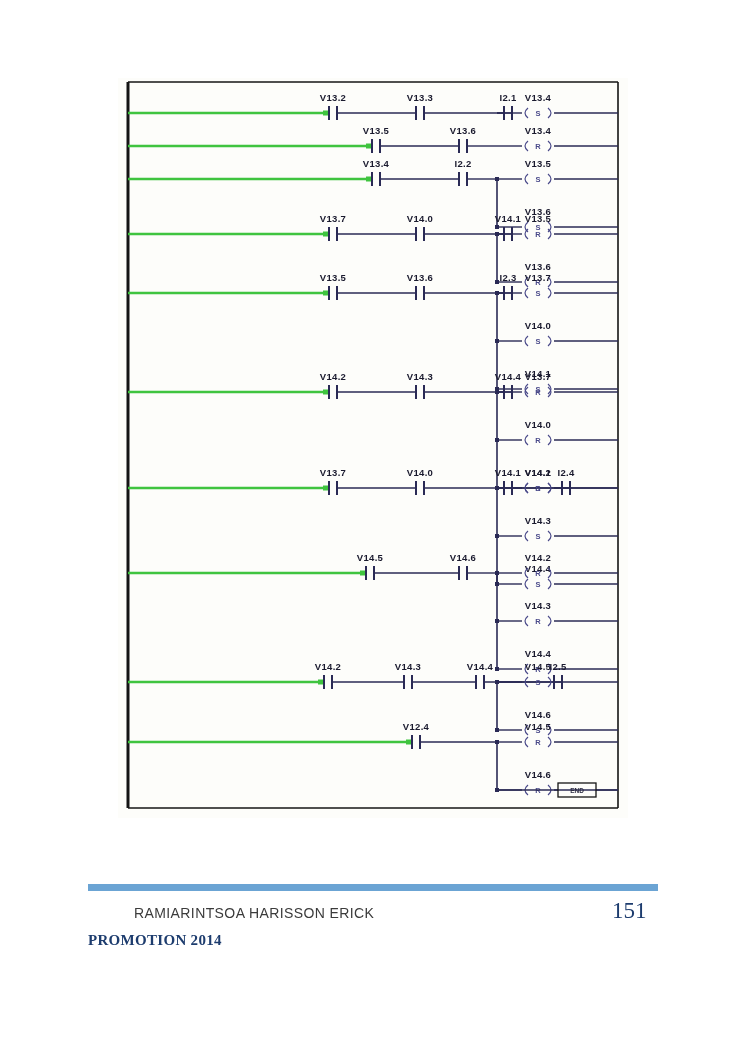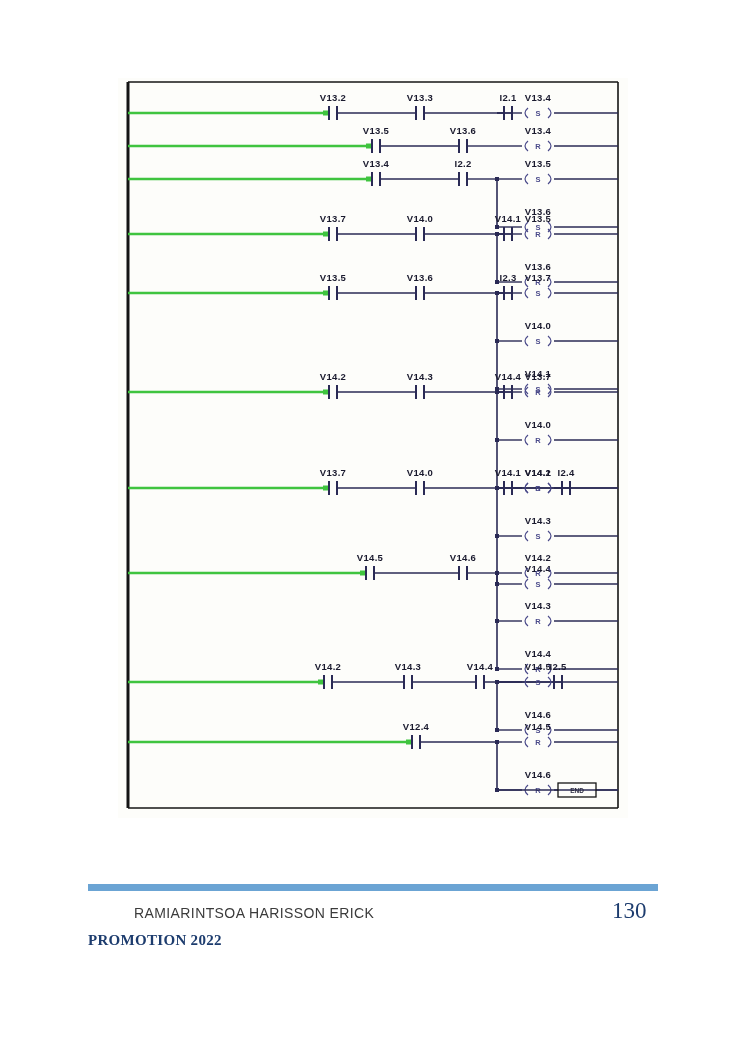--- a/index.html
+++ b/index.html
@@ -417,16 +417,16 @@
           <line x1="379" y1="712" x2="440" y2="712" stroke="#2a2a55" stroke-width="1.4"></line>
           <line x1="478" y1="712" x2="500" y2="712" stroke="#2a2a55" stroke-width="1.4"></line>
           <rect x="440" y="705" width="38" height="14" fill="none" stroke="#141414" stroke-width="1.3"></rect>
           <text x="459" y="714.5" text-anchor="middle" class="end-lbl">END</text>
         </g>
     </svg>
   </div>
 
   <div id="footer-rule"></div>
   <div id="footer-name">RAMIARINTSOA HARISSON ERICK</div>
-  <div id="footer-promo">PROMOTION 2022</div>
-  <div id="footer-page">130</div>
+  <div id="footer-promo">PROMOTION 2014</div>
+  <div id="footer-page">151</div>
 
 </div>
 
 </body></html>

